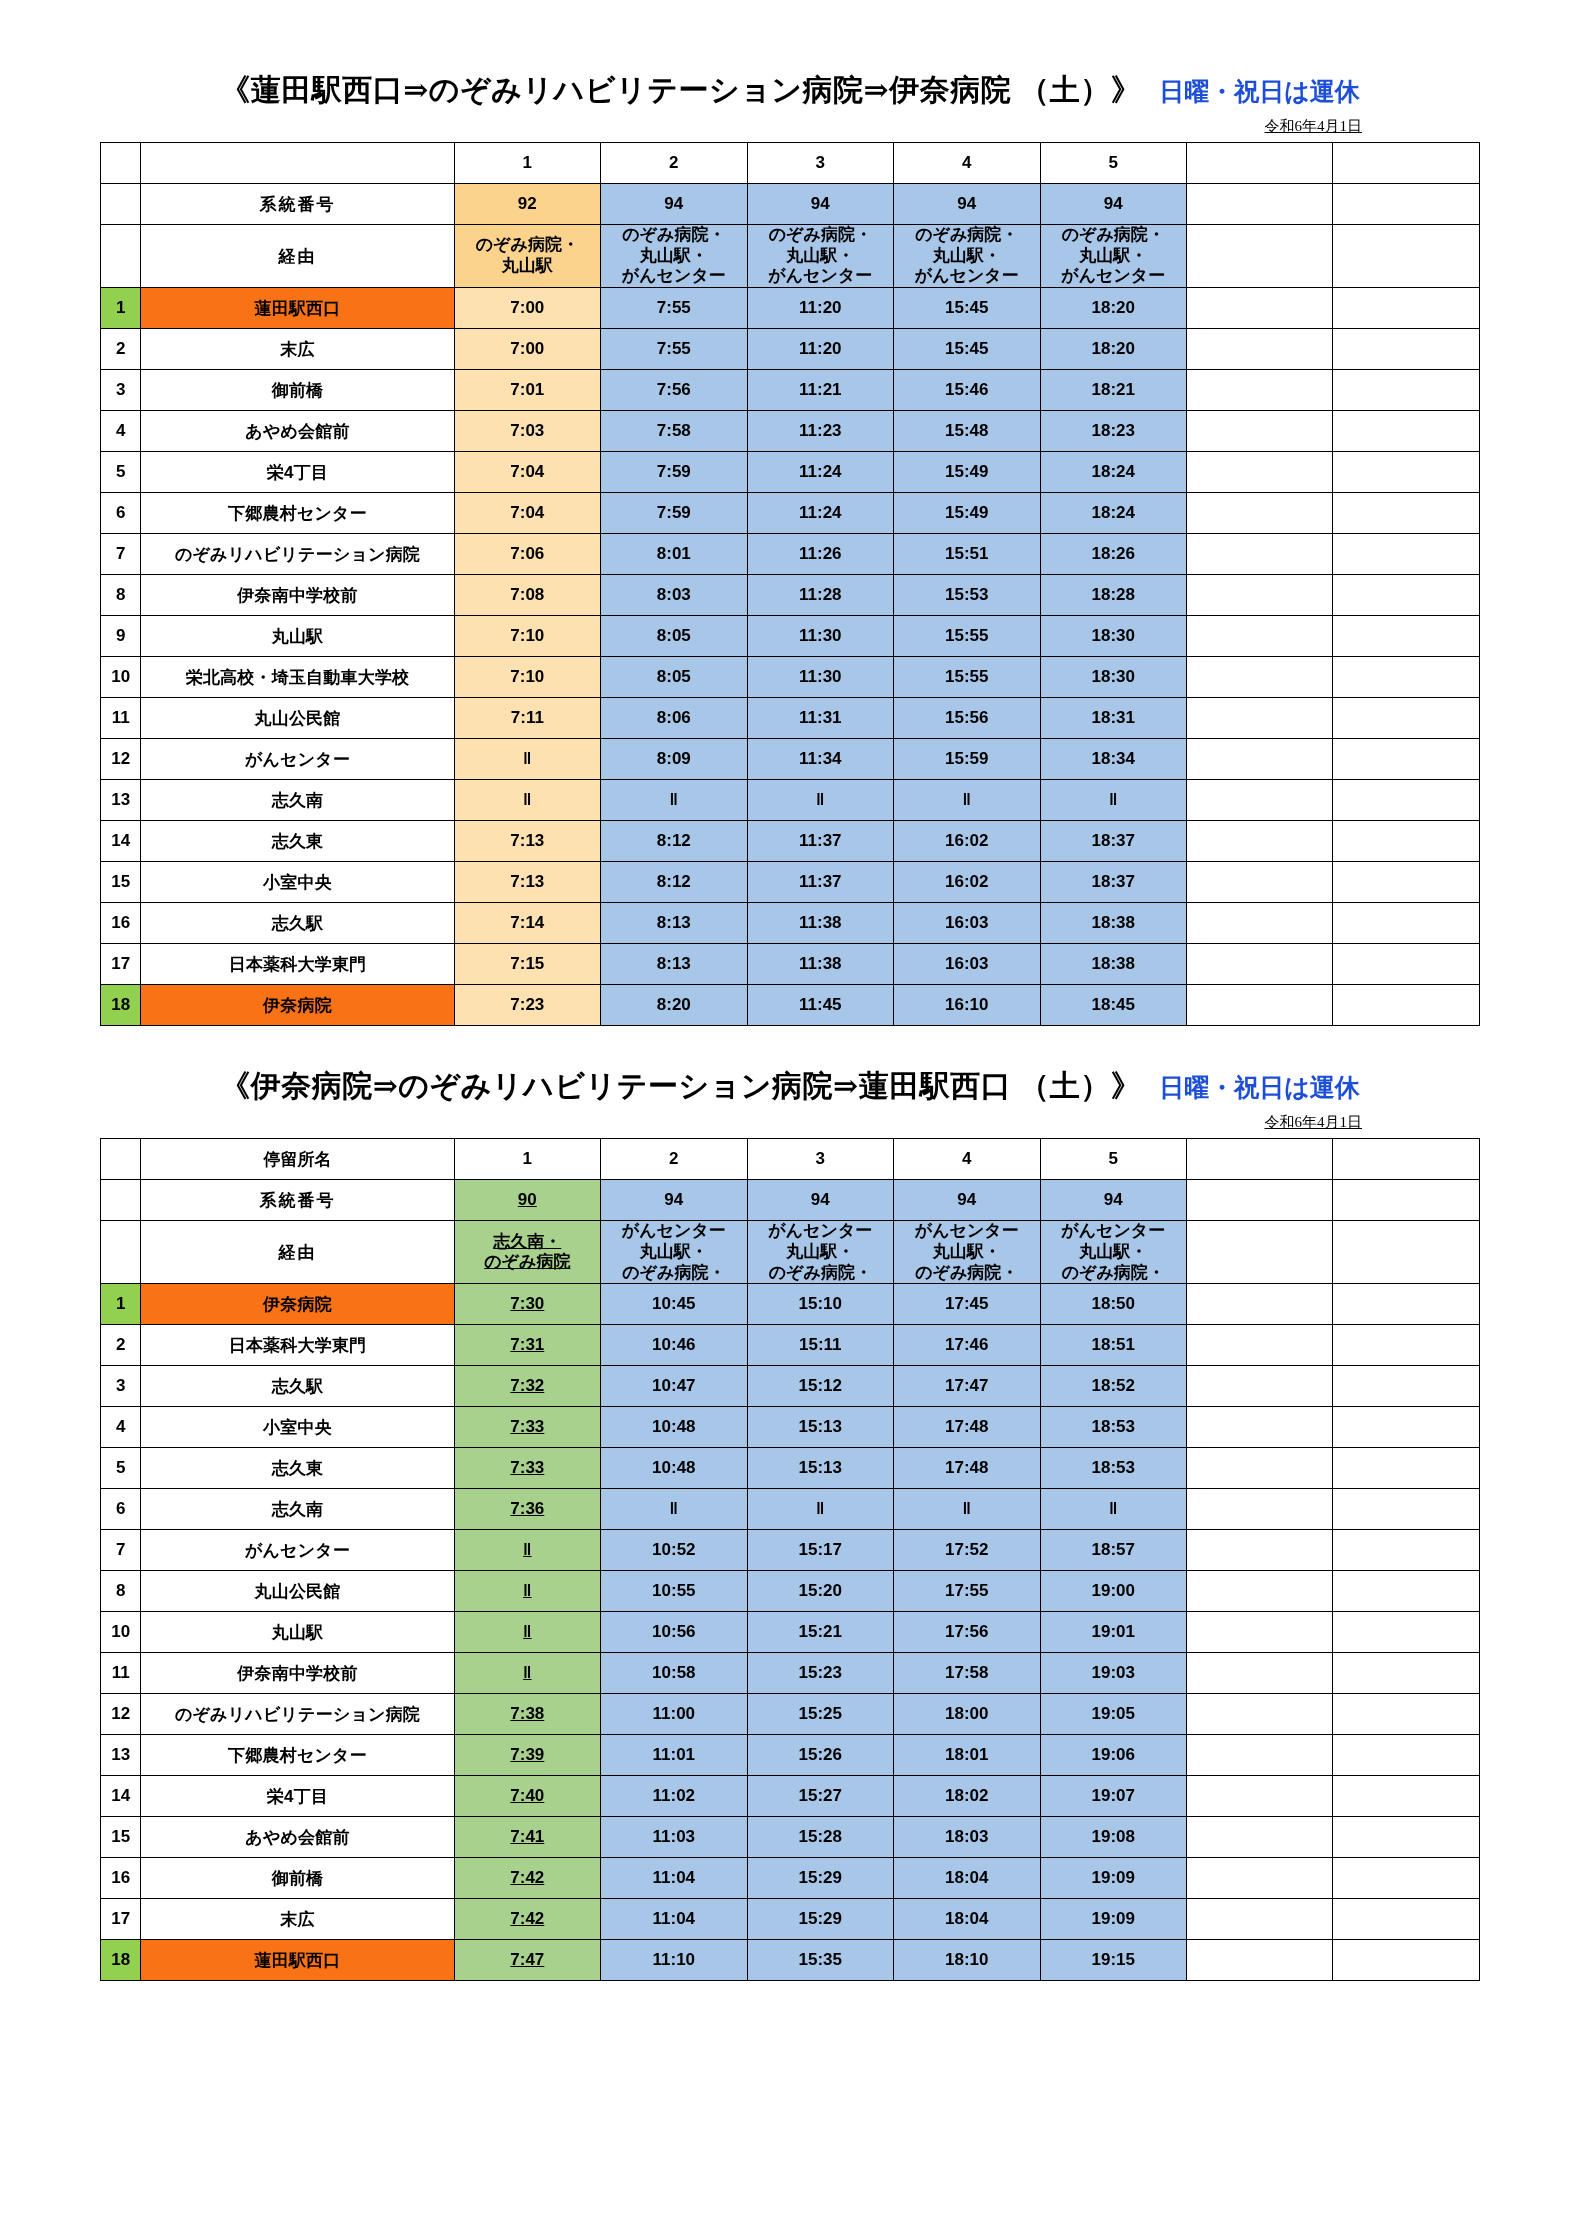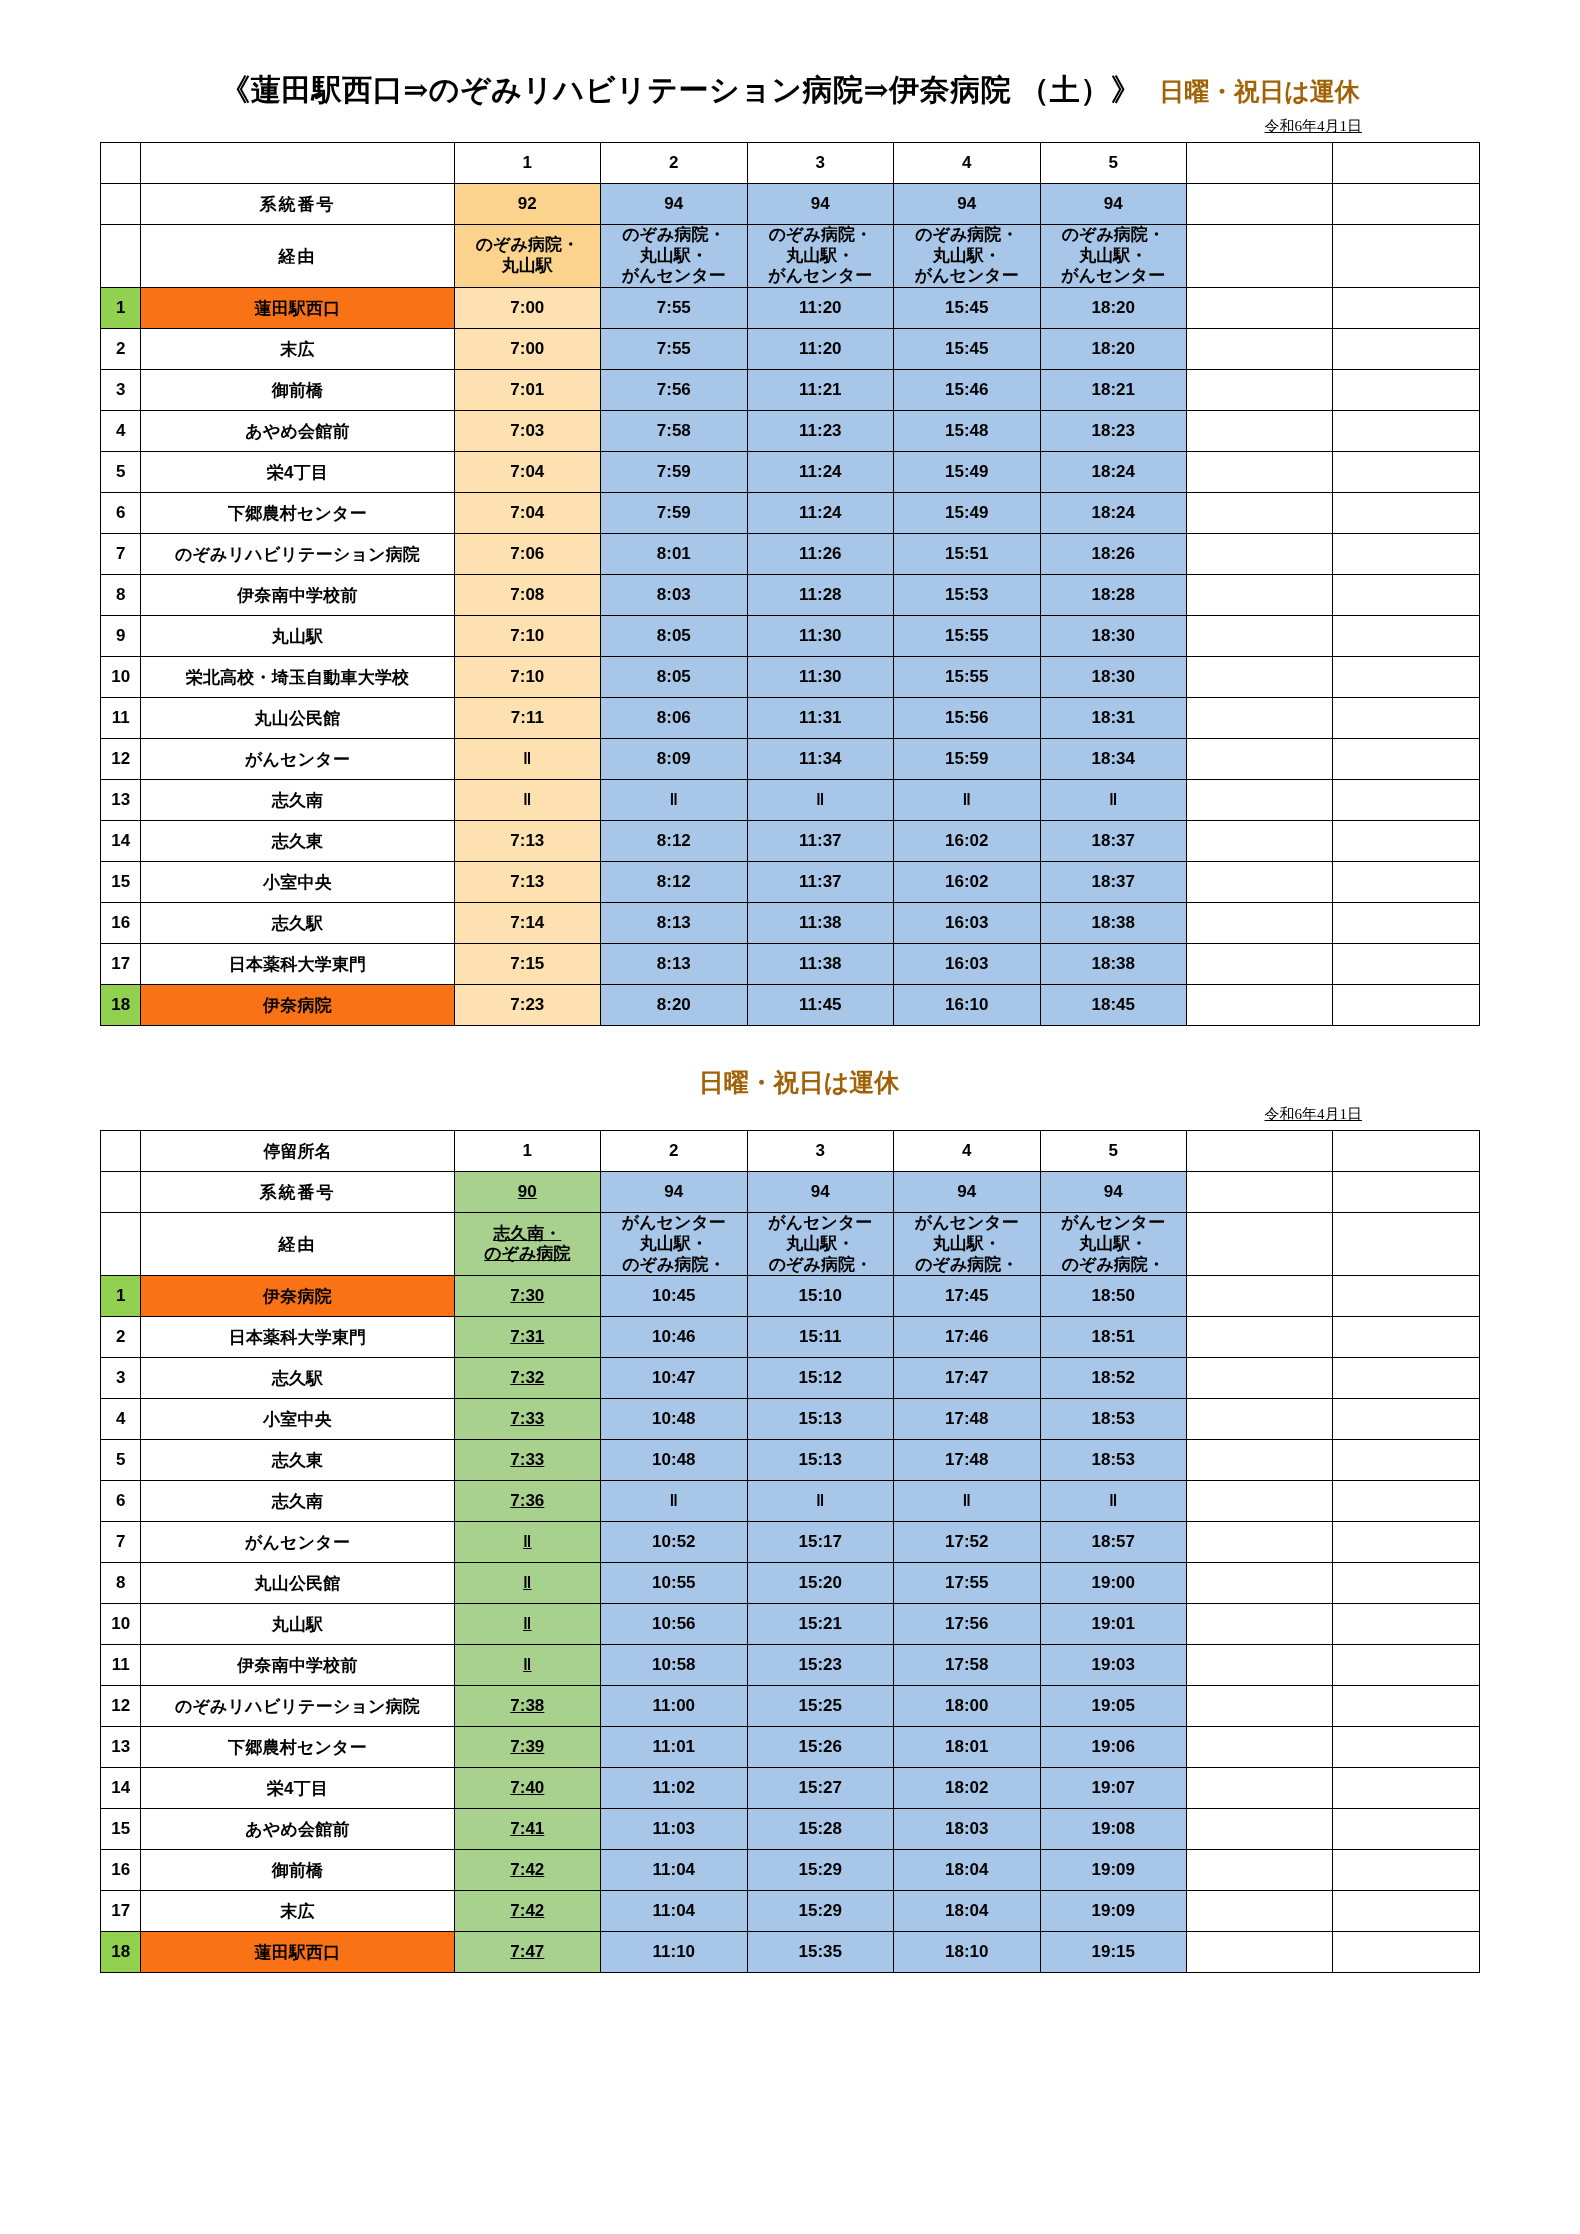--- a/index.html
+++ b/index.html
@@ -30,21 +30,21 @@
   .title-main {
     font-family: "Liberation Serif", "DejaVu Serif", serif;
     font-size: 30px;
     font-weight: bold;
     letter-spacing: 0.5px;
   }
   .title-note {
     font-family: "Liberation Serif", "DejaVu Serif", serif;
     font-size: 25px;
     font-weight: bold;
-    color: #a16207;
+    color: #1d4ed8;
     margin-left: 18px;
   }
   .date-line {
     text-align: right;
     font-family: "Liberation Serif", "DejaVu Serif", serif;
     font-size: 15px;
     margin: 6px 118px 6px 0;
     text-decoration: underline;
   }
 
@@ -391,20 +391,21 @@
             <td class="time fill-blue">18:45</td>
             <td class="fill-white"></td>
             <td class="fill-white"></td>
           </tr>
         </tbody>
     </table>
   </div>
 
   <div class="section">
     <div class="title-row">
+      <span class="title-main">《伊奈病院⇒のぞみリハビリテーション病院⇒蓮田駅西口 （土）》</span>
       <span class="title-note">日曜・祝日は運休</span>
     </div>
     <div class="date-line">令和6年4月1日</div>
 
     <table class="timetable">
       <colgroup>
         <col class="c-num">
           <col class="c-name">
         <col class="c-trip">
           <col class="c-trip">

